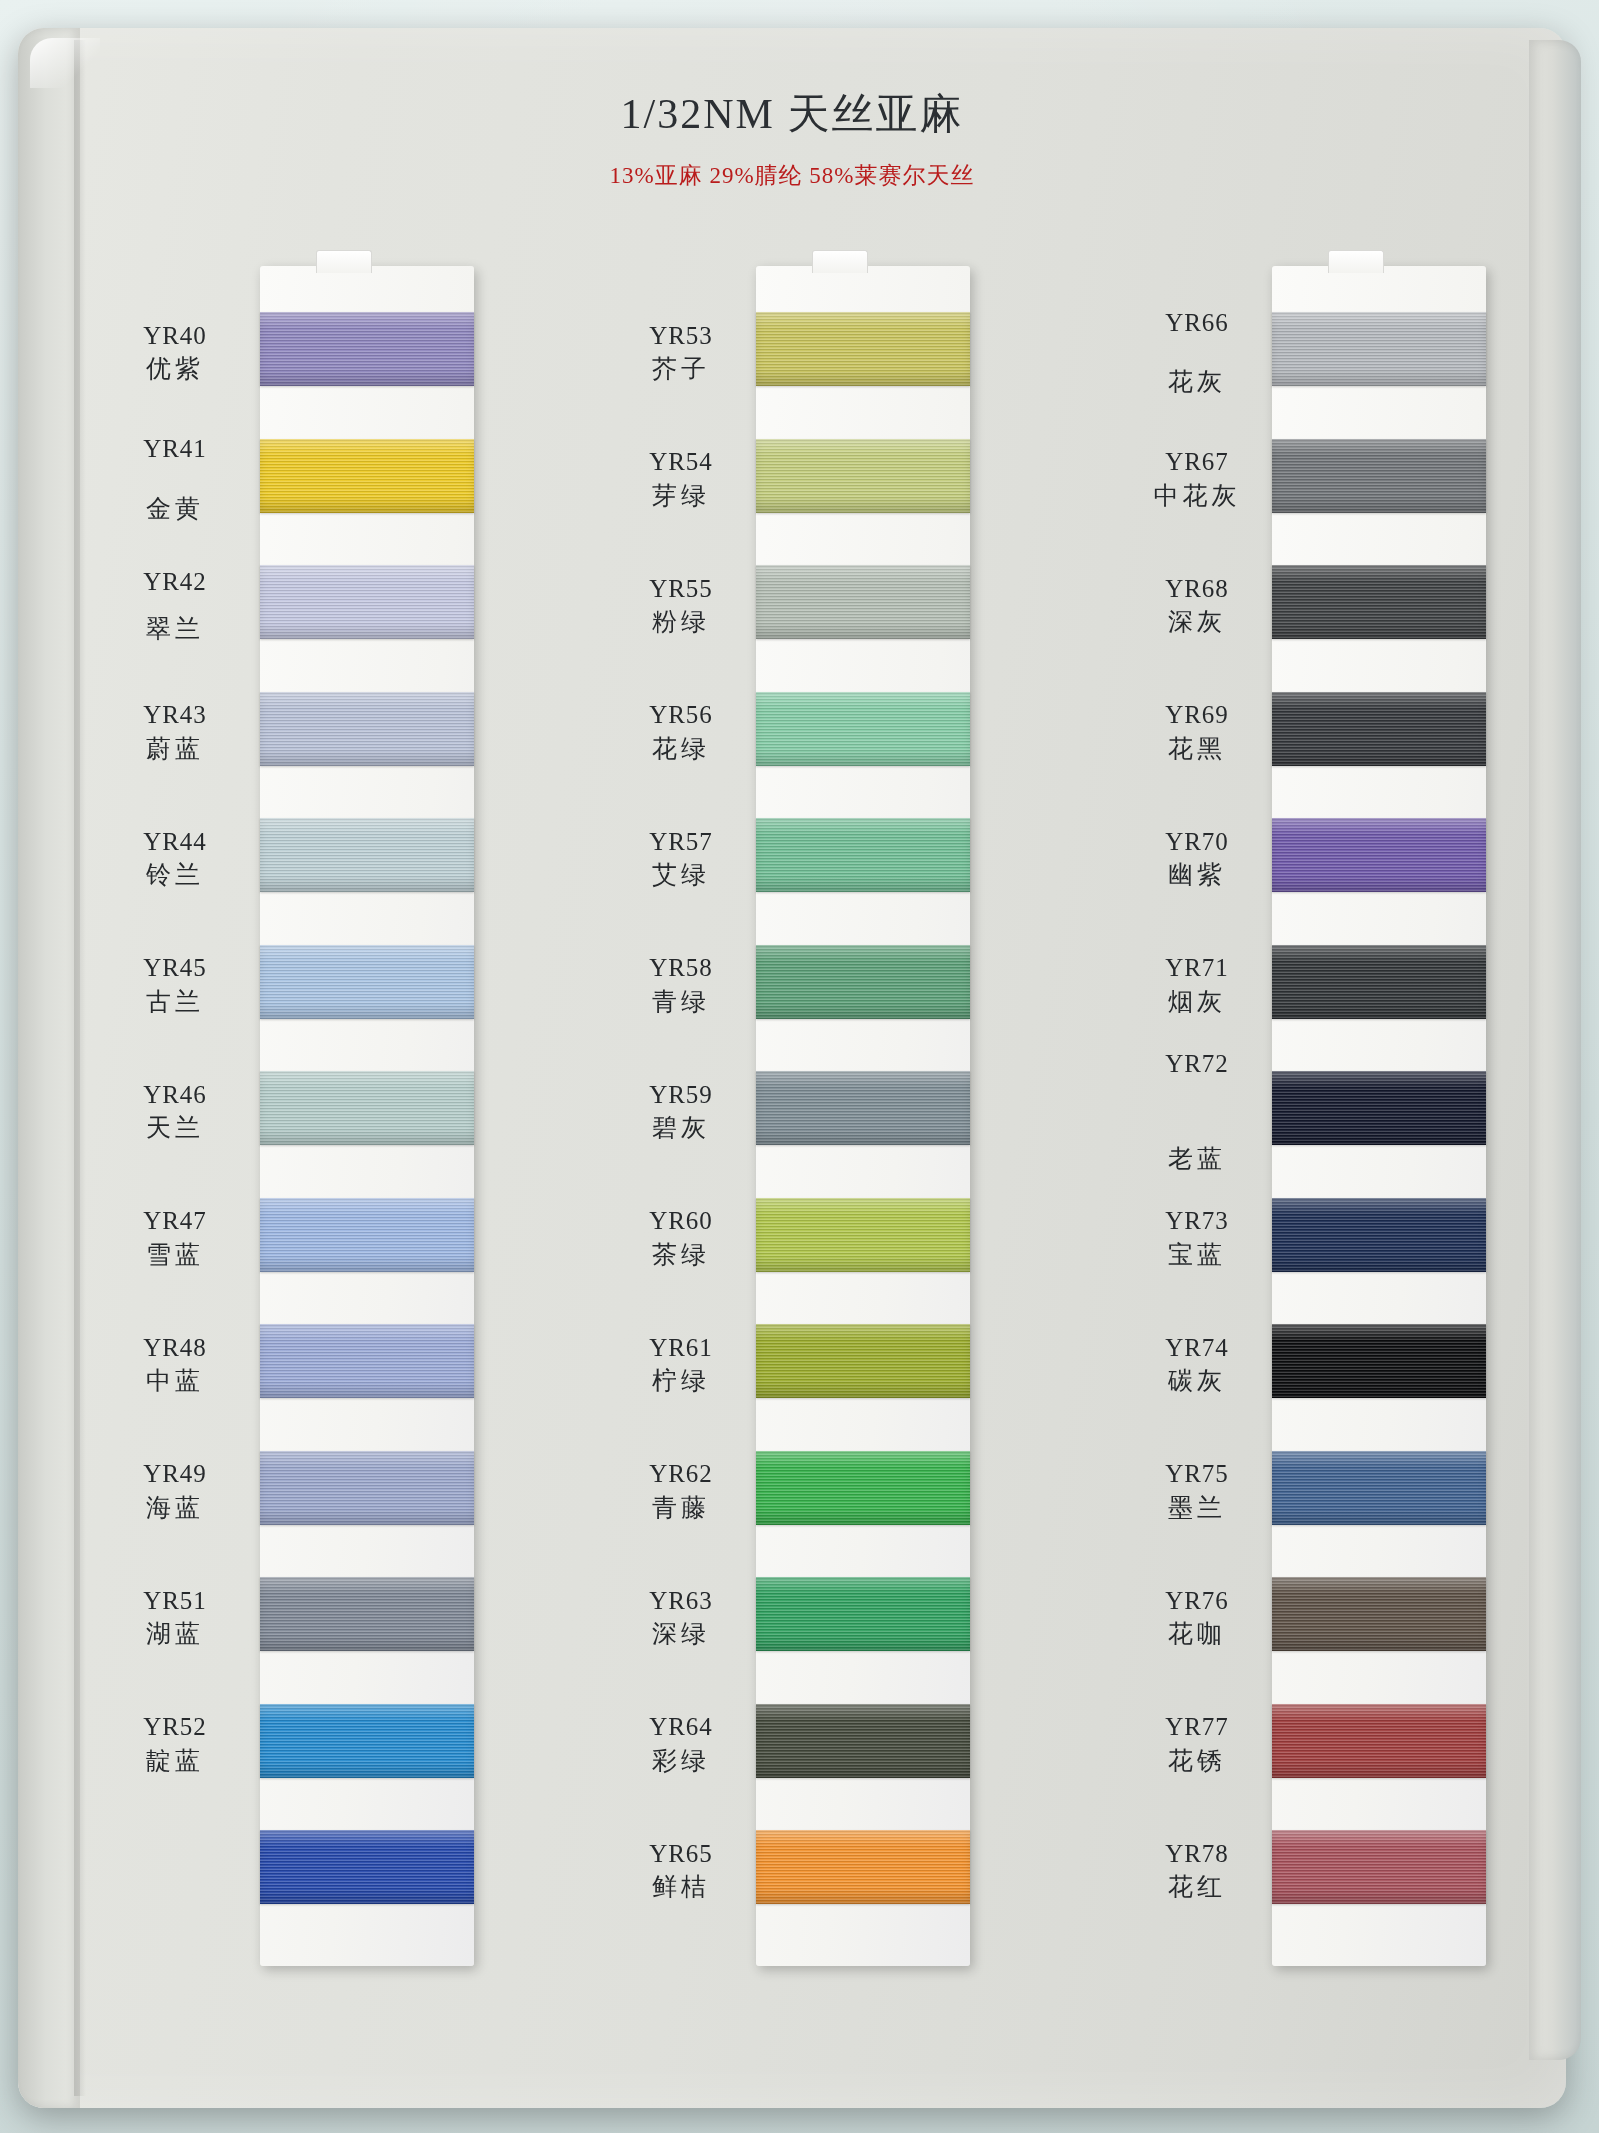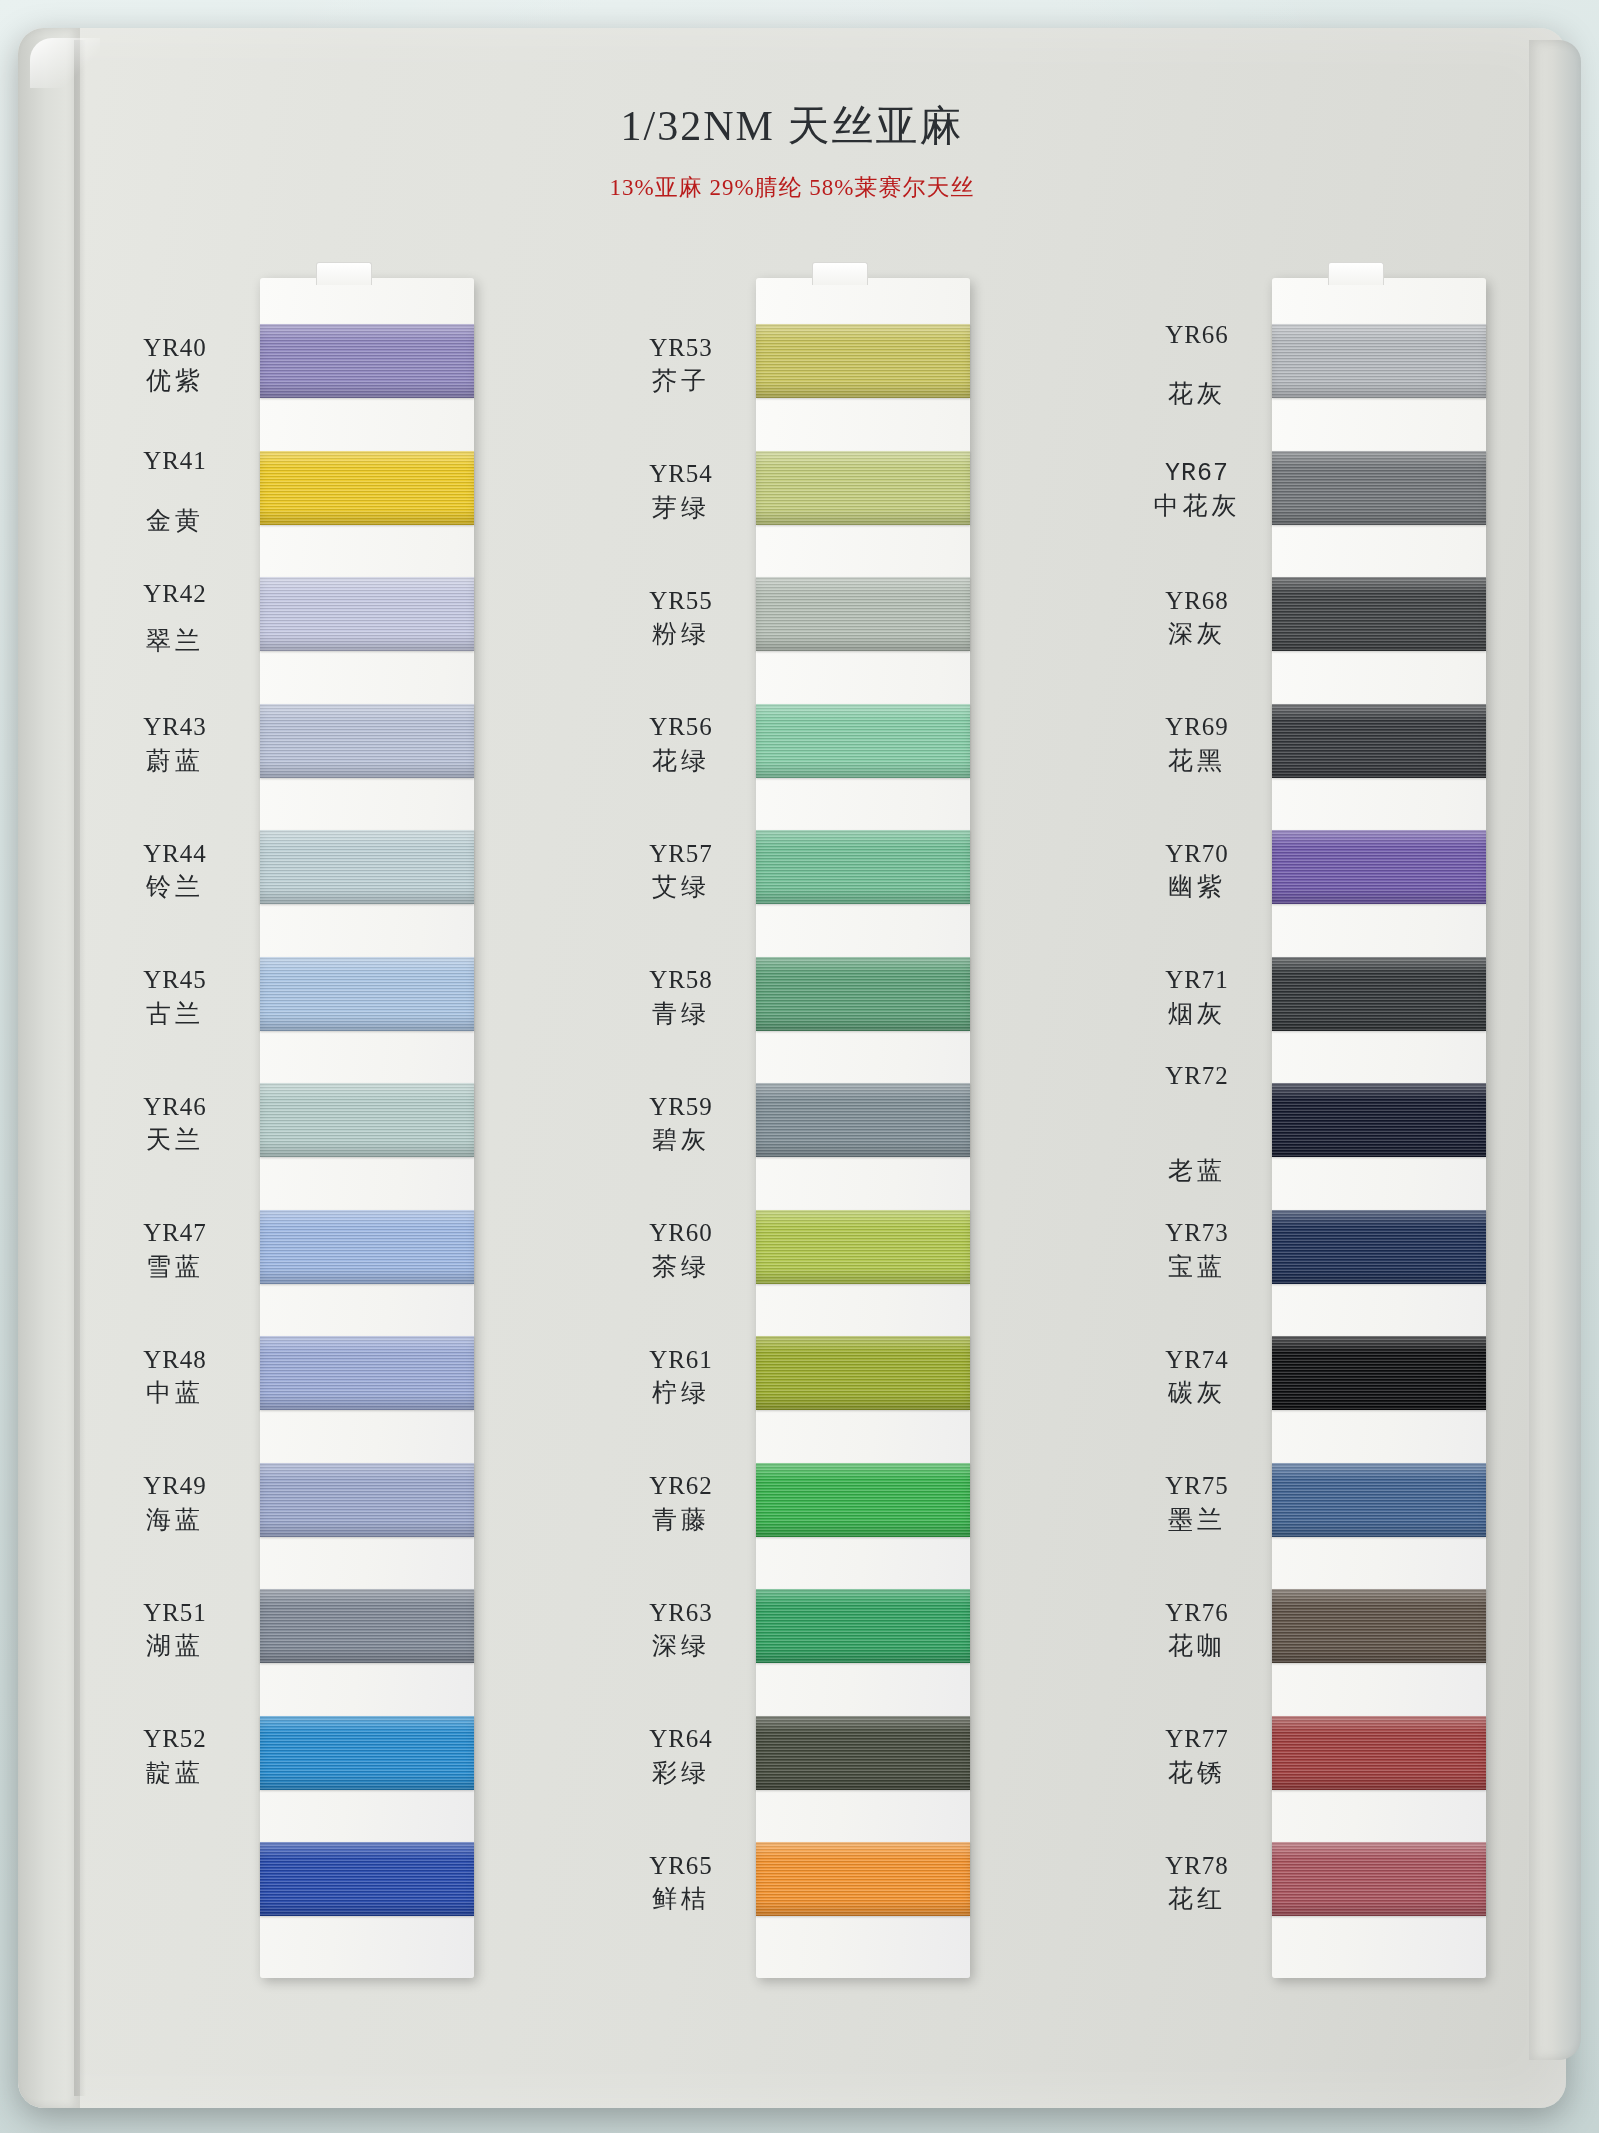--- a/index.html
+++ b/index.html
@@ -137,21 +137,21 @@
 <body>
 
 <div class="backdrop"></div>
 
 <div class="card"></div>
 <div class="spine"></div>
 <div class="spine-edge"></div>
 <div class="right-curl"></div>
 <div class="corner-tl"></div>
 
-<div class="card-content" style="position:absolute;left:18px;top:28px;width:1548px;height:2080px;">
+<div class="card-content" style="position:absolute;left:18px;top:16px;width:1548px;height:2080px;">
 
   <div class="header">
     <div class="title">1/32NM 天丝亚麻</div>
     <div class="subtitle">13%亚麻 29%腈纶 58%莱赛尔天丝</div>
   </div>
 
   <div class="columns">
 
     <div class="col col1">
       <div class="labels">
@@ -302,21 +302,21 @@
         </div>
       </div>
     </div>
 
     <div class="col col3">
       <div class="labels">
           <div class="lbl" style="height: 126.5px; gap: 25px;">
             <div class="code">YR66</div>
             <div class="name">花灰</div>
           </div>
-          <div class="lbl" style="height: 126.5px; font-family: Liberation Mono, monospace;">
+          <div class="lbl" style="height: 126.5px;">
             <div class="code">YR67</div>
             <div class="name">中花灰</div>
           </div>
           <div class="lbl" style="height: 126.5px;">
             <div class="code">YR68</div>
             <div class="name">深灰</div>
           </div>
           <div class="lbl" style="height: 126.5px;">
             <div class="code">YR69</div>
             <div class="name">花黑</div>

